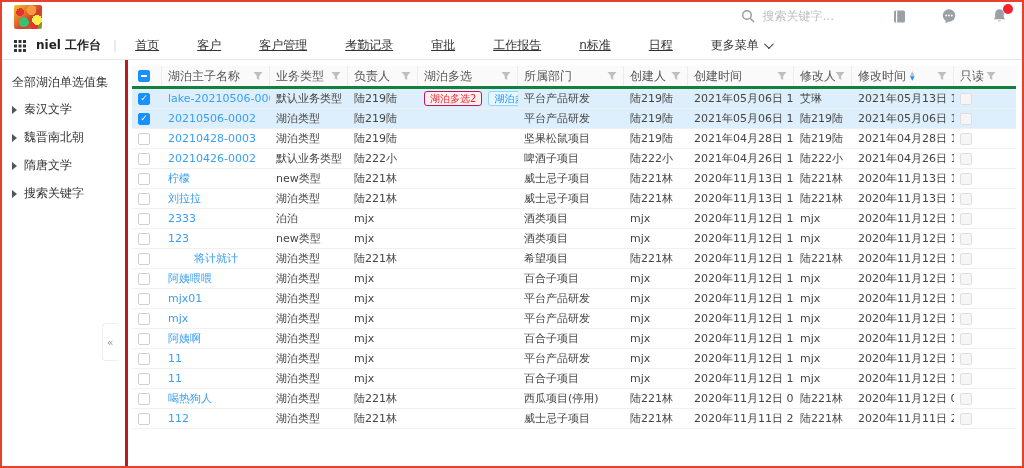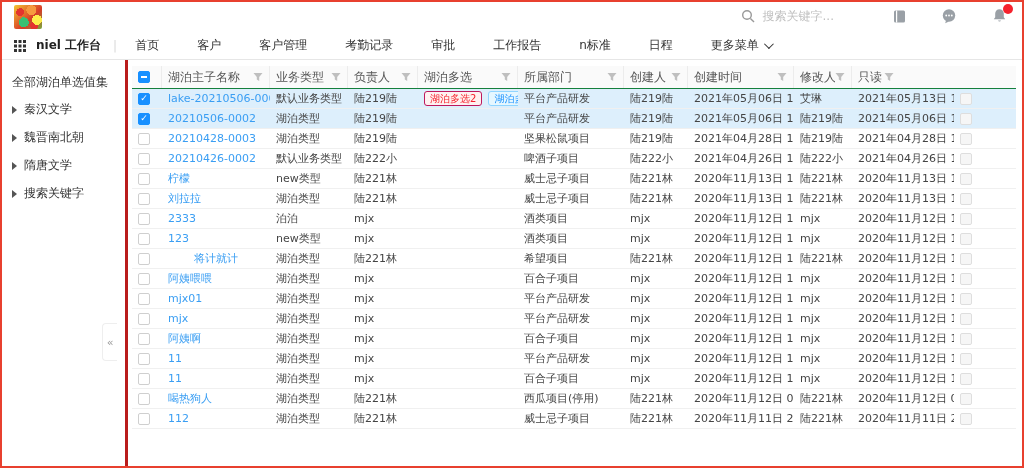--- a/index.html
+++ b/index.html
@@ -21,21 +21,21 @@
   .search .ph { font-size:12px; }
   .top-icons { display:flex; align-items:center; gap:32px; margin-right:2px; }
   .tico { position:relative; width:18px; height:18px; display:flex; align-items:center; justify-content:center; }
   .badge-dot { position:absolute; top:-3px; right:-5px; width:10px; height:10px; background:#f5222d; border-radius:50%; }
 
   
   .navbar { height:28px; display:flex; align-items:center; padding:0 14px; border-bottom:1px solid #e6e6e6; background:#fff; }
   .grid-ic { margin-right:10px; display:flex; }
   .brand { font-weight:bold; color:#222; margin-right:12px; white-space:nowrap; }
   .nav-sep { color:#d9d9d9; margin-right:18px; }
-  .nav-items { display:flex; align-items:flex-start; gap:38px; }
+  .nav-items { display:flex; align-items:flex-start; gap:38px;text-decoration:underline; }
   .nav-item { color:#333; cursor:pointer; white-space:nowrap; }
   .nav-more { display:flex; align-items:center; gap:5px; cursor:pointer; }
   .chev { width:7px; height:7px; border-right:1.5px solid #333; border-bottom:1.5px solid #333; transform:rotate(45deg) translateY(-2px); }
 
   
   .page { display:flex; height:408px; }
   .sidebar { width:128px; border-right:3px solid #b91c1c; padding:14px 0 0 12px; position:relative; flex:none; }
   .side-title { color:#333; margin-bottom:10px; white-space:nowrap; }
   .tree-item { display:flex; align-items:center; gap:7px; margin-bottom:11px; color:#333; cursor:pointer; white-space:nowrap; }
   .tri { width:0; height:0; border-left:5px solid #555; border-top:4px solid rgba(0,0,0,0); border-bottom:4px solid rgba(0,0,0,0); flex:none; }
@@ -43,21 +43,21 @@
   .main { flex:1; padding:6px 8px 0 4px; position:relative; min-width:0; }
 
   
   .toolbar { height:28px; background:#e7f7ff; display:flex; align-items:center; padding:0 14px; gap:20px; margin-bottom:6px; }
   .sel-info { color:#333; white-space:nowrap; }
   .sel-count { color:#1890ff; margin:0 3px; }
   .tb-link { color:#1890ff; cursor:pointer; white-space:nowrap; }
   .anno { border:2px solid #f5222d; border-radius:7px; padding:3px 7px; margin:0 -4px; }
 
   
-  .thead { display:flex; align-items:flex-start; height:23px; background:#fafafa; border-bottom:1px solid #15803d; color:#555; }
+  .thead { display:flex; align-items:flex-start; height:23px; background:#fafafa; border-bottom:3px solid #15803d; color:#555; }
   .th { display:flex; align-items:center; padding:0 6px; height:100%; border-right:1px solid #ececec; flex:none; }
   .th:last-child { border-right:none; }
   .th .lbl { white-space:nowrap; overflow:hidden; }
   .th .funnel { margin-left:auto; flex:none; cursor:pointer; }
   .sorter { display:flex; flex-direction:column; margin-left:4px; line-height:4px; }
   .sorter .car { font-size:6px; color:#bfbfbf; height:5px; }
   .sorter .car.active { color:#1890ff; }
   .trow { display:flex; align-items:center; height:20px; border-bottom:1px solid #f0f0f0; font-size:11px; color:#444; }
   .trow.selected { background:#ddeffc; }
   .td { padding:0 6px; white-space:nowrap; overflow:hidden; flex:none; }
@@ -237,20 +237,32 @@
           </span>
         </div>
         <div class="th" style="width: 58px;">
           <span class="lbl">修改人</span>
           <span class="funnel">
             <svg width="10" height="10" viewBox="0 0 10 10">
               <path d="M0.5 1h9L6.2 5v4L3.8 7.6V5z" fill="#bfbfbf"></path>
             </svg>
           </span>
         </div>
+        <div class="th" style="width: 102px;">
+          <span class="lbl">修改时间</span>
+          <span class="sorter">
+            <span class="car">▲</span>
+            <span class="car active">▼</span>
+          </span>
+          <span class="funnel">
+            <svg width="10" height="10" viewBox="0 0 10 10">
+              <path d="M0.5 1h9L6.2 5v4L3.8 7.6V5z" fill="#bfbfbf"></path>
+            </svg>
+          </span>
+        </div>
         <div class="th" style="width: 48px;">
           <span class="lbl">只读</span>
           <span class="funnel">
             <svg width="10" height="10" viewBox="0 0 10 10">
               <path d="M0.5 1h9L6.2 5v4L3.8 7.6V5z" fill="#bfbfbf"></path>
             </svg>
           </span>
         </div>
       </div>
     <div id="tbody">

